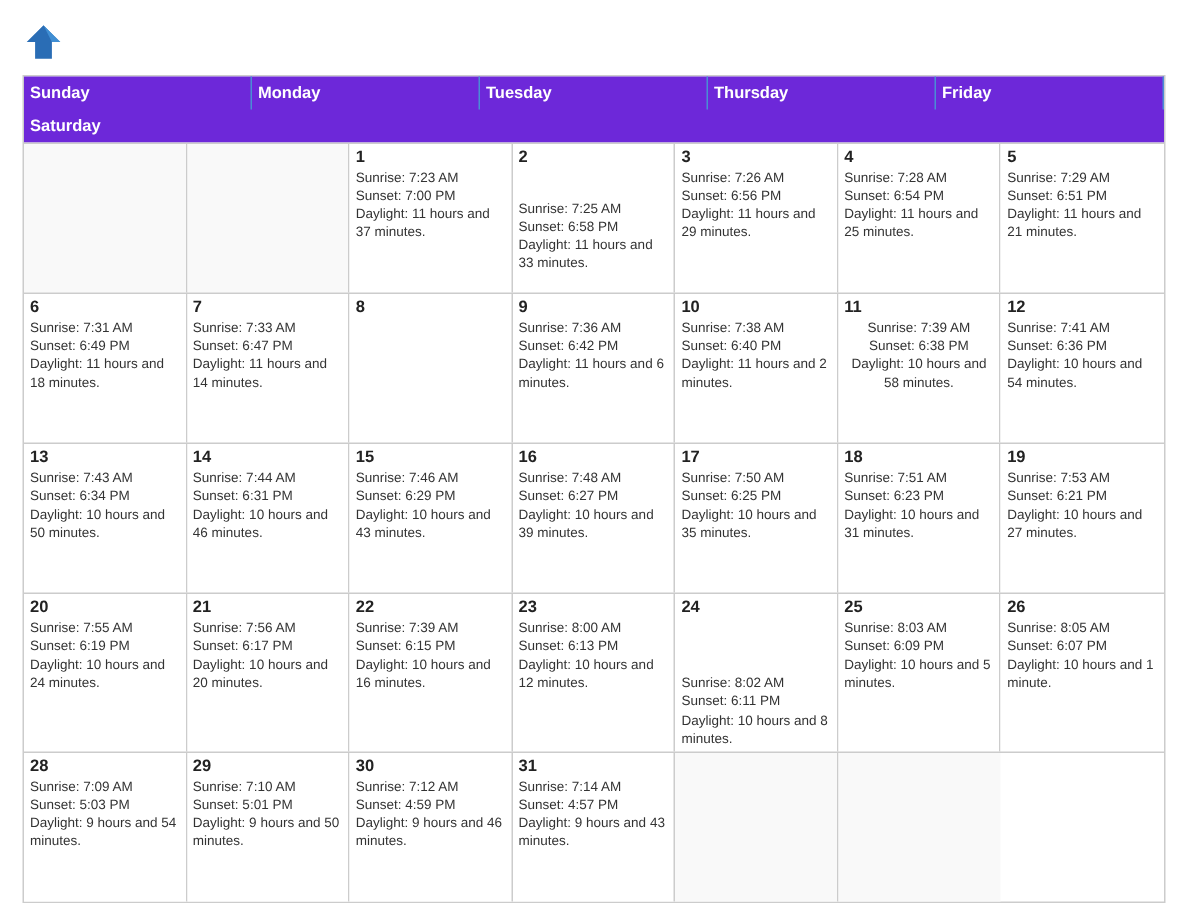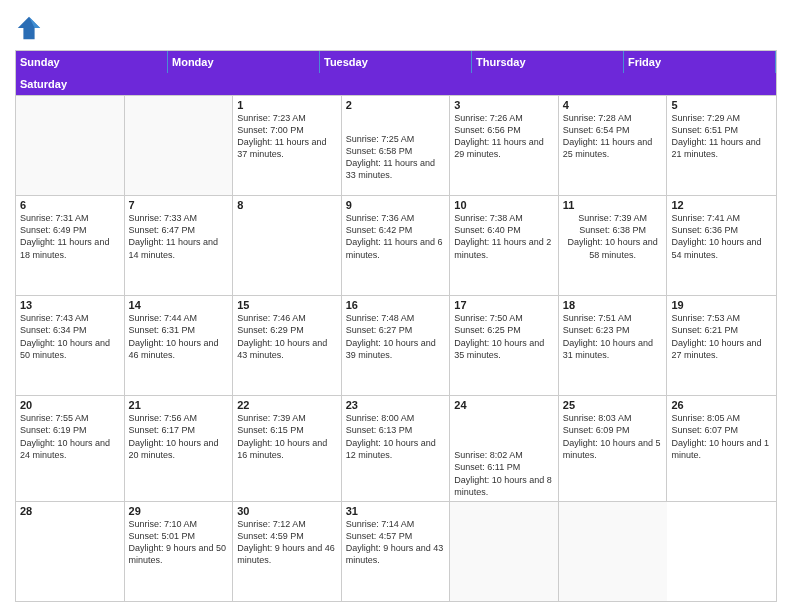--- a/index.html
+++ b/index.html
@@ -312,20 +312,23 @@
           <div class="cal-cell">
             <span class="day-num">26</span>
             <div class="cell-text" style="white-space: pre-line;">Sunrise: 8:05 AM
 Sunset: 6:07 PM
 Daylight: 10 hours and 1 minute.</div>
           </div>
         </div>
         <div class="cal-row">
           <div class="cal-cell">
             <span class="day-num">28</span>
+            <div class="cell-text" style="white-space: pre-line;">Sunrise: 7:09 AM
+Sunset: 5:03 PM
+Daylight: 9 hours and 54 minutes.</div>
           </div>
           <div class="cal-cell">
             <span class="day-num">29</span>
             <div class="cell-text" style="white-space: pre-line;">Sunrise: 7:10 AM
 Sunset: 5:01 PM
 Daylight: 9 hours and 50 minutes.</div>
           </div>
           <div class="cal-cell">
             <span class="day-num">30</span>
             <div class="cell-text" style="white-space: pre-line;">Sunrise: 7:12 AM

